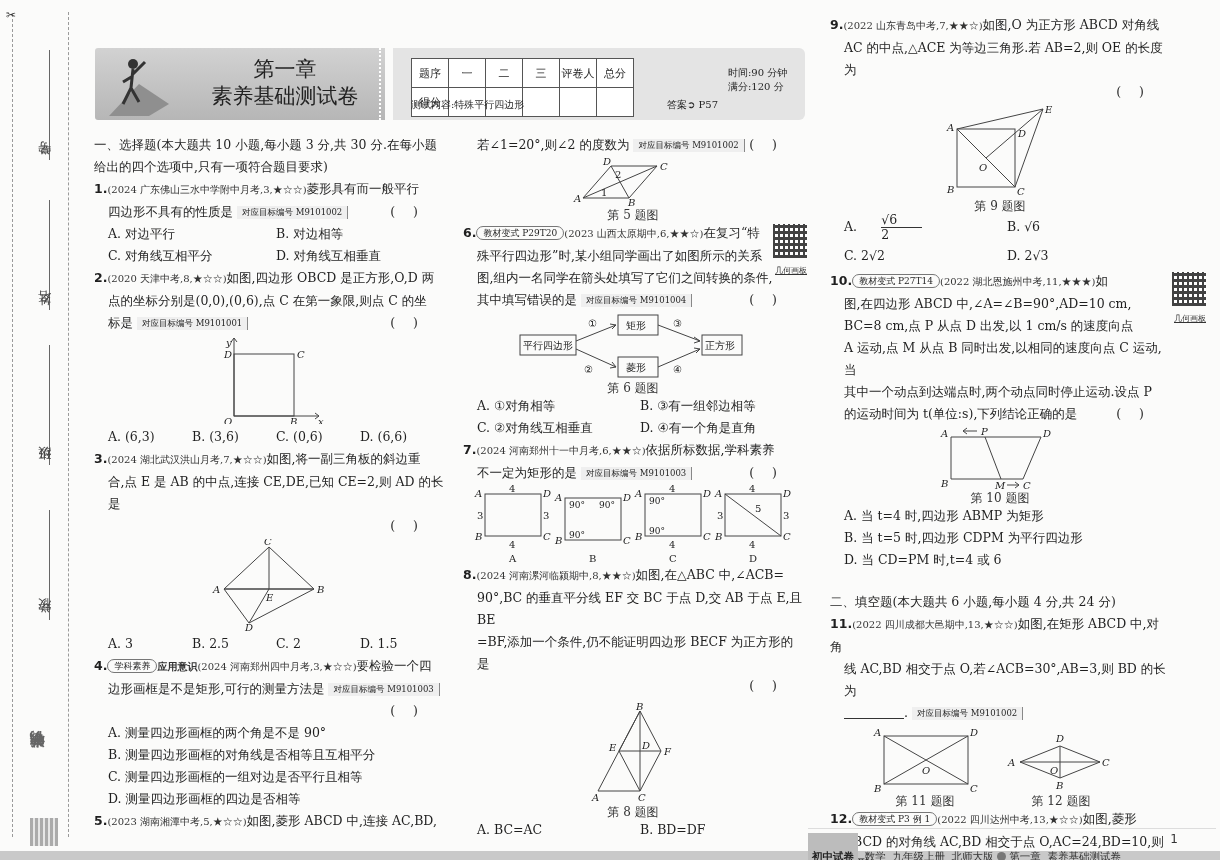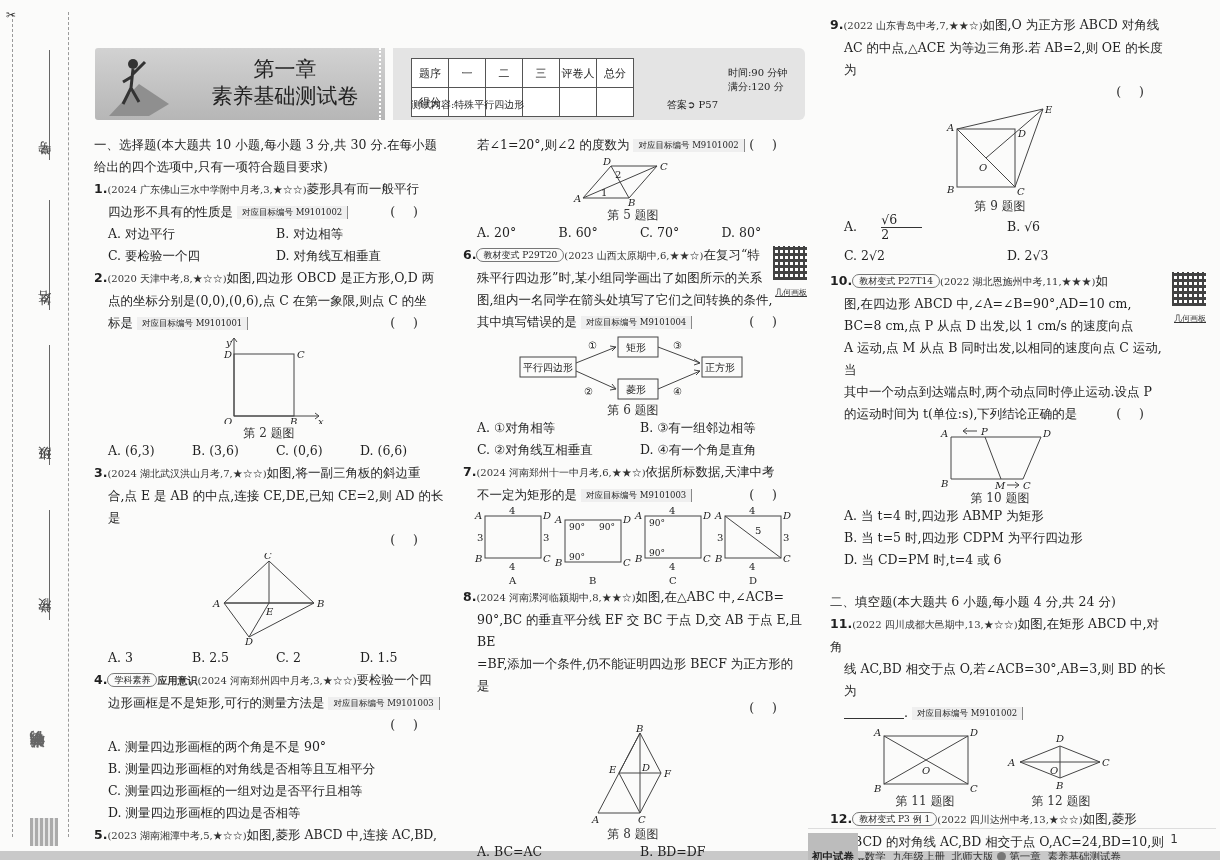--- a/index.html
+++ b/index.html
@@ -132,21 +132,21 @@
     <div>
       <span class="sec-title">一、选择题</span><span>(本大题共 10 小题,每小题 3 分,共 30 分.在每小题给出的四个选项中,只有一项符合题目要求)</span>
     </div>
 
     <div class="q">
       <div><span class="qn">1.</span><span class="src">(2024 广东佛山三水中学附中月考,3,★☆☆)</span><span>菱形具有而一般平行</span></div>
       <div class="ind"><span>四边形不具有的性质是</span><span class="tag">对应目标编号 M9101002</span><span class="paren">()</span></div>
       <div class="opts two">
         <span>A. 对边平行</span>
         <span>B. 对边相等</span>
-        <span>C. 要检验一个四</span>
+        <span>C. 对角线互相平分</span>
         <span>D. 对角线互相垂直</span>
       </div>
     </div>
 
     <div class="q">
       <div><span class="qn">2.</span><span class="src">(2020 天津中考,8,★☆☆)</span><span>如图,四边形 OBCD 是正方形,O,D 两</span></div>
       <div class="ind">点的坐标分别是(0,0),(0,6),点 C 在第一象限,则点 C 的坐</div>
       <div class="ind"><span>标是</span><span class="tag">对应目标编号 M9101001</span><span class="paren">()</span></div>
       <svg class="fig" width="110" height="88" viewBox="0 0 110 88" style="display:block">
         <line x1="20" y1="80" x2="105" y2="80"></line>
@@ -154,21 +154,20 @@
         <line x1="20" y1="80" x2="20" y2="2"></line>
           <polyline points="17,6 20,2 23,6"></polyline>
         <rect x="20" y="18" width="60" height="62"></rect>
         <text x="12" y="10">y</text>
         <text x="104" y="89">x</text>
         <text x="10" y="89">O</text>
         <text x="76" y="89">B</text>
         <text x="83" y="22">C</text>
         <text x="10" y="22">D</text>
       </svg>
-      <div class="cap">第 2 题图</div>
       <div class="opts four">
         <span>A. (6,3)</span>
         <span>B. (3,6)</span>
         <span>C. (0,6)</span>
         <span>D. (6,6)</span>
       </div>
     </div>
 
     <div class="q">
       <div><span class="qn">3.</span><span class="src">(2024 湖北武汉洪山月考,7,★☆☆)</span><span>如图,将一副三角板的斜边重</span></div>
@@ -222,26 +221,20 @@
         <line x1="10" y1="40" x2="84" y2="8"></line>
         <line x1="38" y1="8" x2="56" y2="40"></line>
         <text x="30" y="7">D</text>
         <text x="87" y="12">C</text>
         <text x="1" y="44">A</text>
         <text x="55" y="48">B</text>
         <text class="up" x="28" y="38">1</text>
         <text class="up" x="42" y="20">2</text>
       </svg>
       <div class="cap">第 5 题图</div>
-      <div class="opts four">
-        <span>A. 20°</span>
-        <span>B. 60°</span>
-        <span>C. 70°</span>
-        <span>D. 80°</span>
-      </div>
     </div>
 
     <div class="q">
       <div class="qr" style="right:-4px;top:2px"></div>
       <div class="qr-cap" style="right:-4px;top:38px">几何画板</div>
       <div><span class="qn">6.</span><span class="pill">教材变式 P29T20</span><span class="src">(2023 山西太原期中,6,★★☆)</span><span>在复习“特</span></div>
       <div class="ind">殊平行四边形”时,某小组同学画出了如图所示的关系</div>
       <div class="ind">图,组内一名同学在箭头处填写了它们之间转换的条件,</div>
       <div class="ind"><span>其中填写错误的是</span><span class="tag">对应目标编号 M9101004</span><span class="paren">()</span></div>
       <svg class="fig" width="230" height="66" viewBox="0 0 230 66" style="display:block">
@@ -269,21 +262,21 @@
       <div class="cap">第 6 题图</div>
       <div class="opts two">
         <span>A. ①对角相等</span>
         <span>B. ③有一组邻边相等</span>
         <span>C. ②对角线互相垂直</span>
         <span>D. ④有一个角是直角</span>
       </div>
     </div>
 
     <div class="q">
-      <div><span class="qn">7.</span><span class="src">(2024 河南郑州十一中月考,6,★★☆)</span><span>依据所标数据,天津中考</span></div>
+      <div><span class="qn">7.</span><span class="src">(2024 河南郑州十一中月考,6,★★☆)</span><span>依据所标数据,学科素养</span></div>
       <div class="ind"><span>不一定为矩形的是</span><span class="tag">对应目标编号 M9101003</span><span class="paren">()</span></div>
       <svg width="340" height="80" viewBox="0 0 340 80" style="display:block">
         <g>
           <rect x="22" y="10" width="56" height="42"></rect>
           <text x="12" y="13">A</text>
             <text x="80" y="13">D</text>
             <text x="12" y="56">B</text>
             <text x="80" y="56">C</text>
           <text class="up" x="46" y="8">4</text>
           <text class="up" x="46" y="64">4</text>

